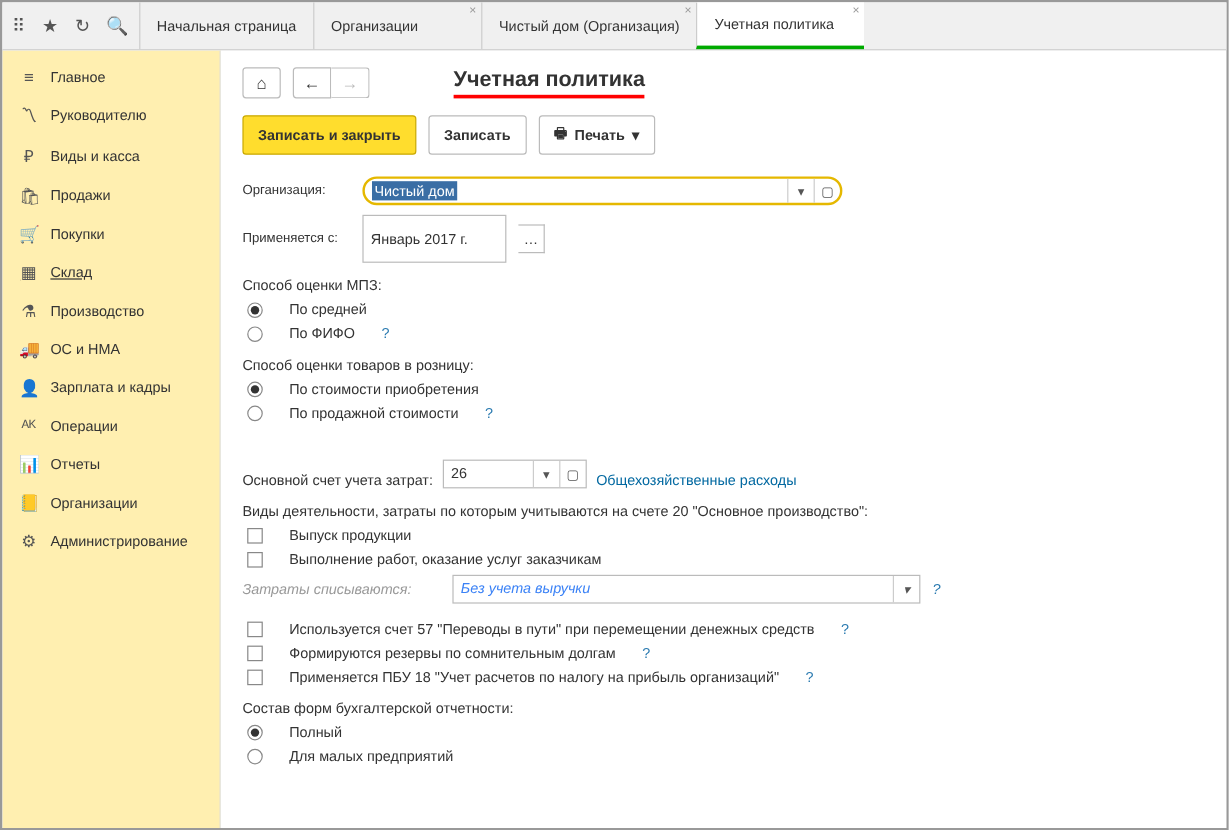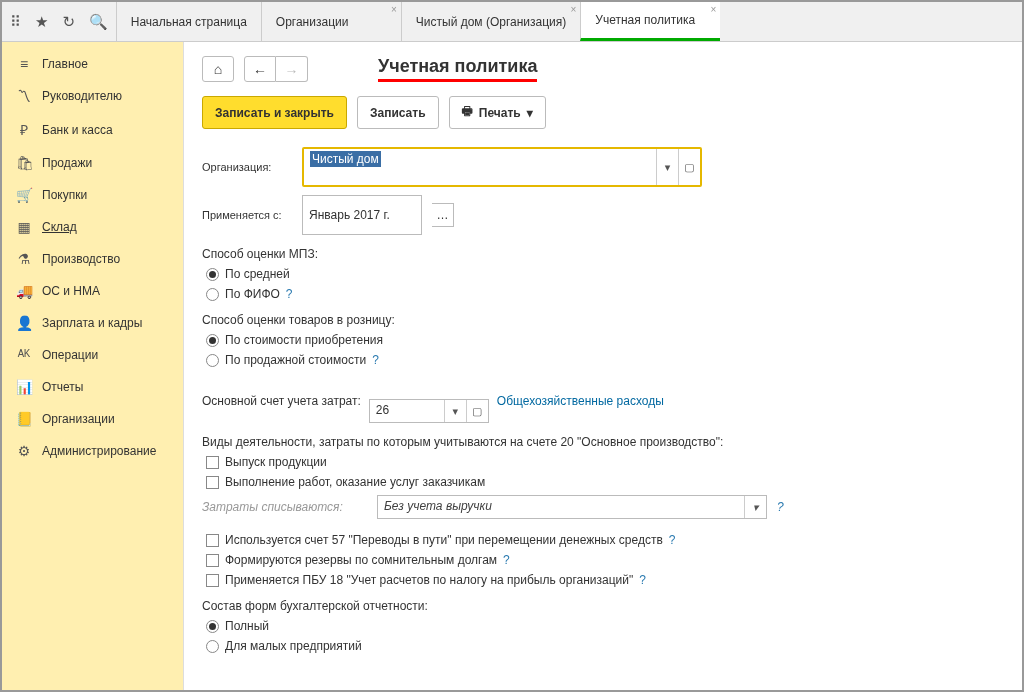--- a/index.html
+++ b/index.html
@@ -22,38 +22,38 @@
 .nav-btn { border: 1px solid #bbb; background: #fff; width: 32px; height: 26px; display: inline-flex; align-items: center; justify-content: center; border-radius: 3px; cursor: pointer; font-size: 14px; }
 .nav-group { display: flex; }
 .nav-group .nav-btn:first-child { border-radius: 3px 0 0 3px; }
 .nav-group .nav-btn:last-child { border-left: none; border-radius: 0 3px 3px 0; color: #bbb; }
 .page-title { font-size: 18px; font-weight: bold; margin-left: 60px; padding-bottom: 2px; border-bottom: 3px solid red; }
 .action-row { display: flex; gap: 10px; margin-bottom: 18px; }
 .btn { border: 1px solid #bbb; padding: 5px 12px; border-radius: 3px; background: #fff; cursor: pointer; font-size: 12px; display: inline-flex; align-items: center; gap: 6px; font-weight: bold; }
 .btn.primary { background: #ffdd2d; border-color: #c9a800; font-weight: bold; }
 .form-row { display: flex; align-items: center; margin-bottom: 8px; gap: 10px; }
 .form-label { width: 90px; font-size: 11px; }
-.org-wrap { display: flex; border: 2px solid #e5b800; border-radius: 2px; height: 40px; align-items: stretch; width: 400px; }
+.org-wrap { display: flex; border: 2px solid #e5b800; border-radius: 12px; height: 24px; align-items: stretch; width: 400px; }
 .org-display { flex:1; padding: 3px 6px; }
 .org-highlight { background: #3a6ea5; color: #fff; padding: 1px 2px; }
 .mini-btn { border-left: 1px solid #ccc; width: 22px; display: flex; align-items: center; justify-content: center; cursor: pointer; font-size: 11px; color: #555; }
 .date-input { border: 1px solid #bbb; height: 40px; padding: 0 6px; width: 120px; display: flex; align-items: center; font-size: 12px; }
 .date-ellipsis { border: 1px solid #bbb; border-left: none; height: 24px; width: 22px; display: flex; align-items: center; justify-content: center; cursor: pointer; }
 .section-label { font-size: 12px; margin: 12px 0 6px 0; }
-.radio-row, .check-row { display: flex; align-items: center; gap: 6px; margin-bottom: 6px; font-size: 12px; padding-left: 4px; }
+.radio-row, .check-row { display: flex; align-items: center; gap: 22px; margin-bottom: 6px; font-size: 12px; padding-left: 4px; }
 .radio { width: 13px; height: 13px; border: 1px solid #888; border-radius: 50%; display: inline-flex; align-items: center; justify-content: center; }
 .radio.checked::after { content: ""; width: 7px; height: 7px; background: #333; border-radius: 50%; }
 .checkbox { width: 13px; height: 13px; border: 1px solid #888; display: inline-block; }
 .help { color: #2a7ab0; cursor: pointer; }
-.account-row { display: flex; align-items: center; gap: 8px; margin: 12px 0 6px 0; }
+.account-row { display: flex; align-items: flex-end; gap: 8px; margin: 12px 0 6px 0; }
 .account-input { border: 1px solid #bbb; height: 24px; display: flex; align-items: stretch; width: 120px; margin-top: 20px; }
 .account-input .val { flex: 1; padding: 3px 6px; }
 .account-desc { color: #0369a1; font-size: 12px; }
 .expense-select { border: 1px solid #bbb; height: 24px; display: flex; align-items: stretch; width: 390px; }
-.expense-select .val { flex: 1; padding: 3px 6px; color: #404040; }
+.expense-select .val { flex: 1; padding: 3px 6px; color: #3b82f6; }
 .disabled-label { color: #999; width: 165px; }
 </style>
 </head>
 <body>
 
 <div class="app">
   <div class="topbar">
     <div class="topbar-icons">
       <span>⠿</span>
       <span>★</span>
@@ -72,21 +72,21 @@
         <div class="sidebar-item">
           <span class="icon">≡</span>
           <span>Главное</span>
         </div>
         <div class="sidebar-item">
           <span class="icon">〽</span>
           <span>Руководителю</span>
         </div>
         <div class="sidebar-item">
           <span class="icon">₽</span>
-          <span>Банк и касса</span>
+          <span>Виды и касса</span>
         </div>
         <div class="sidebar-item">
           <span class="icon">🛍</span>
           <span>Продажи</span>
         </div>
         <div class="sidebar-item">
           <span class="icon">🛒</span>
           <span>Покупки</span>
         </div>
         <div class="sidebar-item active">

